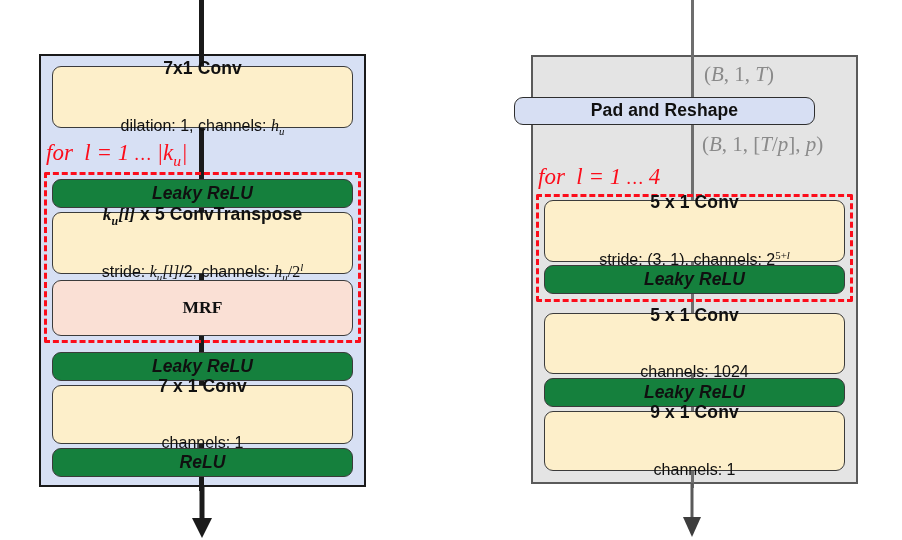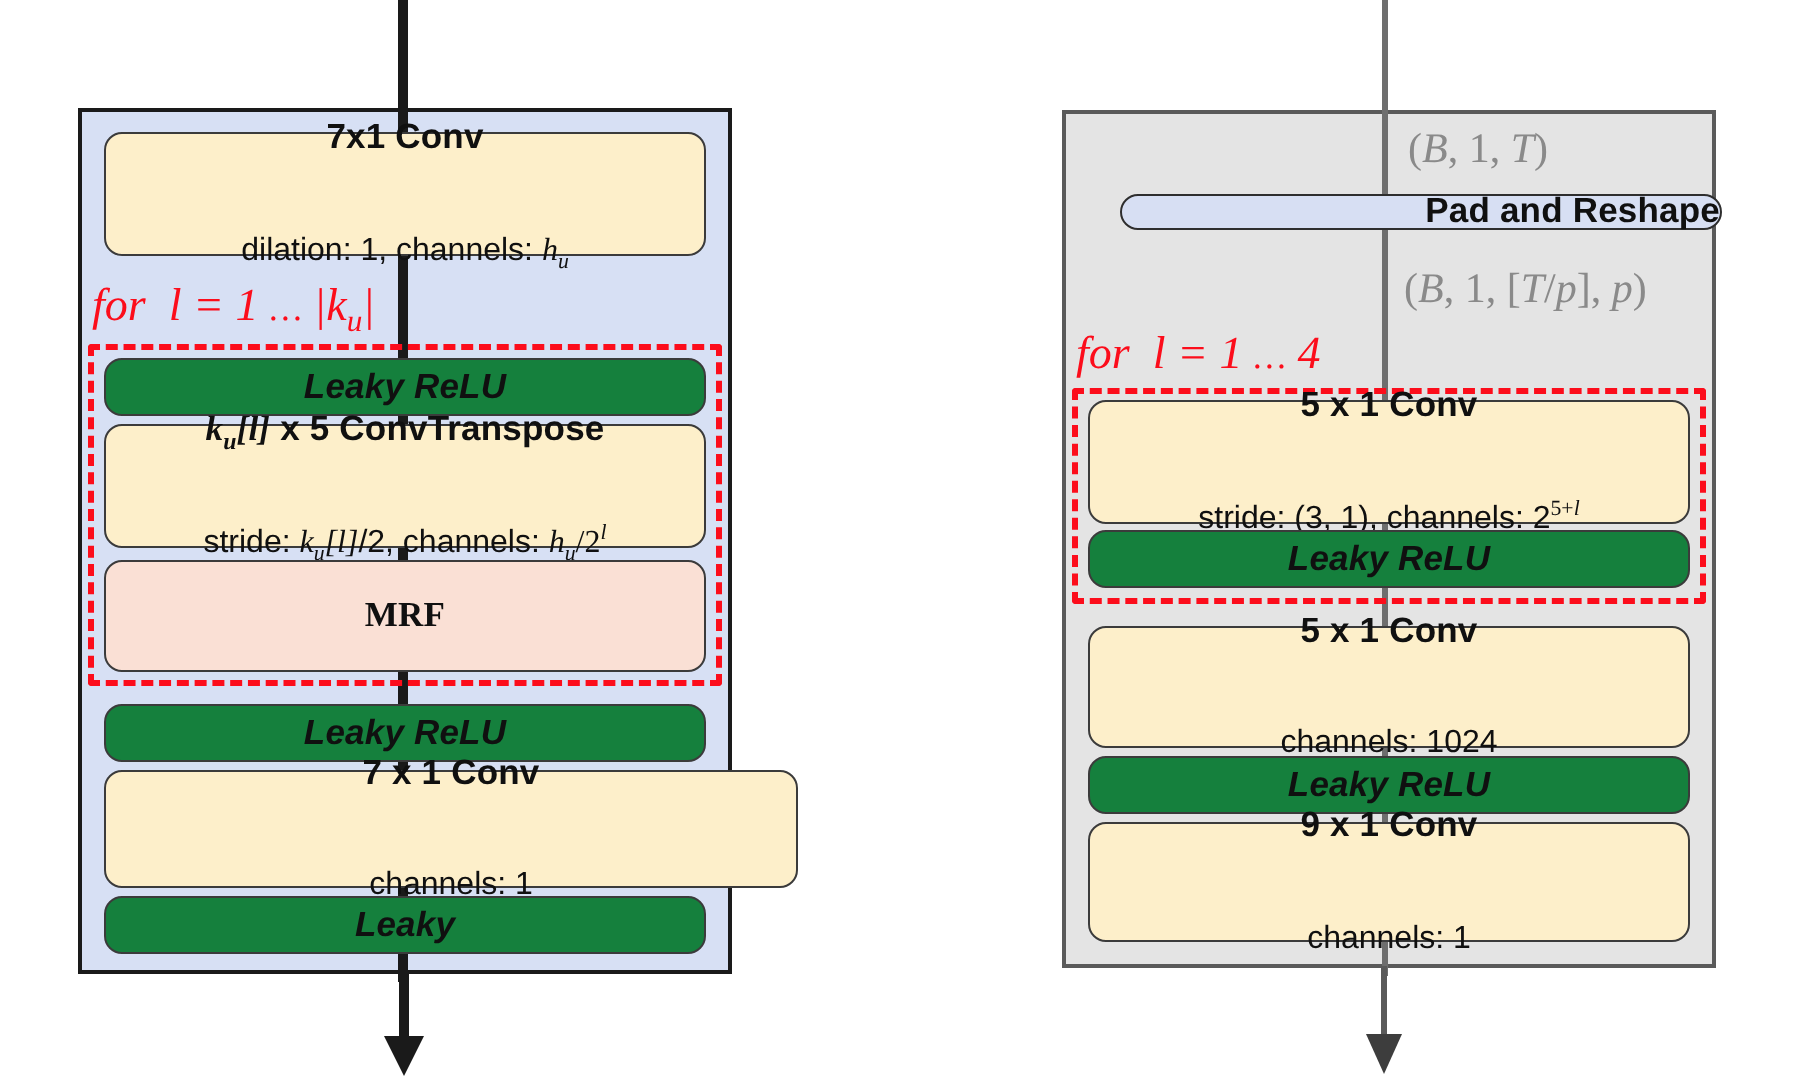--- a/index.html
+++ b/index.html
@@ -144,47 +144,47 @@
 </div>
 
 <div class="abs block c-pink one-line" style="left:52px; top:280px; width:301px; height:56px;font-family:Liberation Serif, serif;">
   <span class="t1">MRF</span>
 </div>
 
 <div class="abs block c-green one-line" style="left:52px; top:352px; width:301px; height:29px;">
   <span class="t1">Leaky ReLU</span>
 </div>
 
-<div class="abs block c-yellow" style="left:52px; top:385px; width:347px; height:59px;">
+<div class="abs block c-yellow" style="left:52px; top:385px; width:301px; height:59px;">
   <span class="t1">7 x 1  Conv</span>
   <span class="t2">channels: 1</span>
 </div>
 
 <div class="abs block c-green one-line" style="left:52px; top:448px; width:301px; height:29px;">
-  <span class="t1">Leaky</span>
+  <span class="t1">ReLU</span>
 </div>
 
 <div class="abs flowline thin" style="left:691px; top:0px; width:3px; height:60px;"></div>
 
 <div class="abs panel" id="panel-right"></div>
 
 <div class="abs flowline thin" style="left:691px; top:55px; width:3px; height:433px; z-index:1;"></div>
 
 <div class="abs arrowhead" style="left:678px; top:483px; width:30px; height:57px; z-index:5;">
   <svg width="30" height="57" viewBox="0 0 30 57">
     <line x1="14" y1="0" x2="14" y2="40" stroke="#5a5a5a" stroke-width="3"></line>
     <polygon points="14,54 5,34 23,34" fill="#3d3d3d"></polygon>
   </svg>
 </div>
 
 <div class="abs shape" style="left:704px; top:62px;">
   <span class="up">(</span><span>B</span><span class="up">, 1, </span><span>T</span><span class="up">)</span>
 </div>
 
-<div class="abs block c-blue one-line" style="left:560px; top:97px; width:301px; height:18px;align-items:flex-end;">
+<div class="abs block c-blue one-line" style="left:514px; top:97px; width:301px; height:28px;">
   <span class="t1">Pad and Reshape</span>
 </div>
 
 <div class="abs shape" style="left:702px; top:132px;">
   <span class="up">(</span><span>B</span><span class="up">, 1, </span><span class="up">[</span><span>T</span><span class="up">/</span><span>p</span><span class="up">]</span><span class="up">, </span><span>p</span><span class="up">)</span>
 </div>
 
 <div class="abs looplabel" style="left:538px; top:164px;">
   <span>for</span>&nbsp;
   <span class="mi">l</span><span> = 1 </span>

